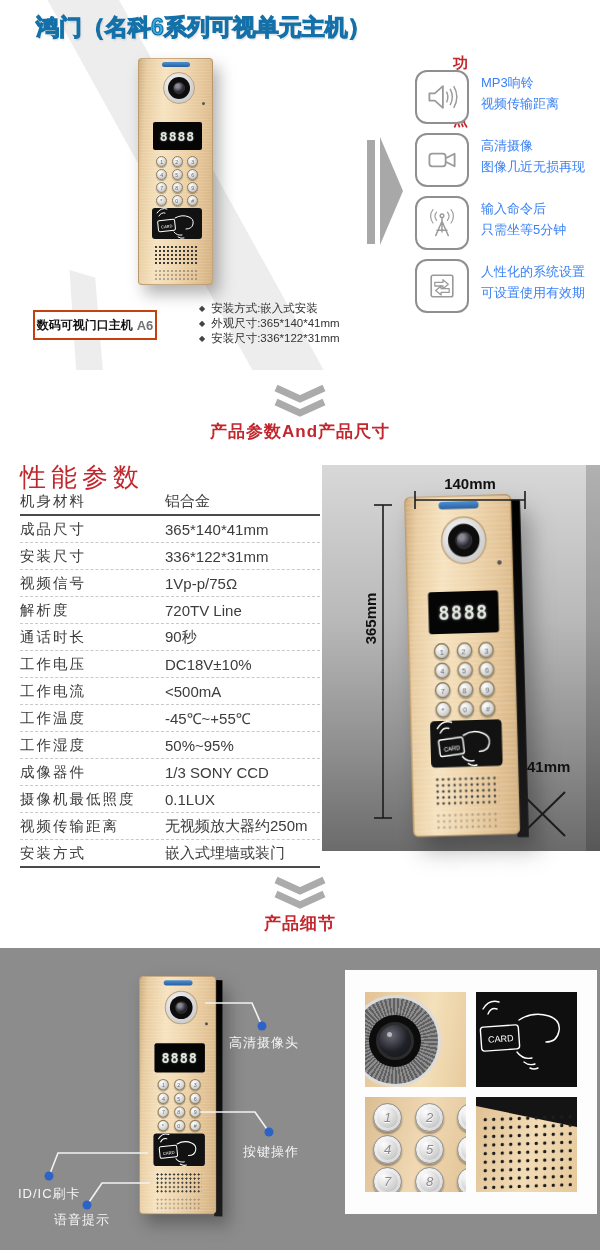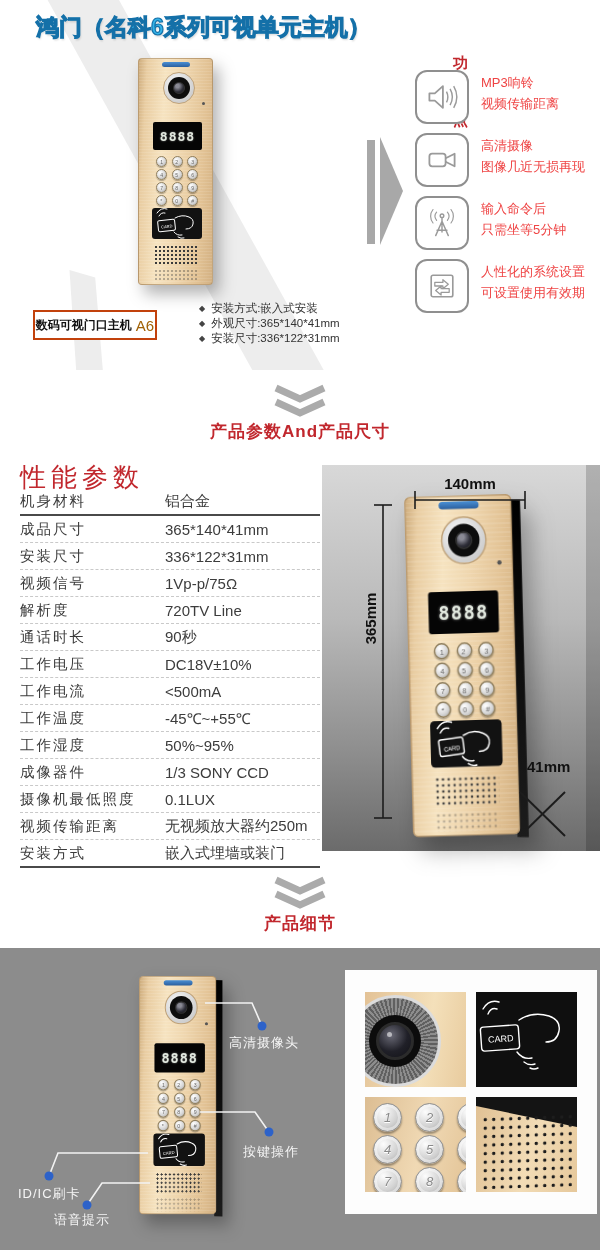--- a/index.html
+++ b/index.html
@@ -9,35 +9,35 @@
   .band{position:absolute;inset:0;background:#ededed;}
   .band1{clip-path:polygon(10% 0,25% 0,68% 100%,53% 100%);}
   .band2{clip-path:polygon(14.6% 73%,20% 75%,21.6% 100%,16% 100%);}
   #header{position:absolute;left:0;top:0;width:476px;height:370px;}
   .title{position:absolute;left:36px;top:12px;font-size:23px;font-weight:bold;
          color:#33b3e8;-webkit-text-stroke:1.2px #1470a8;letter-spacing:0;
          text-shadow:1px 2px 2px rgba(0,0,0,.15);white-space:nowrap;}
   .label-box{position:absolute;left:33px;top:310px;width:120px;height:26px;border:2px solid #c2410c;
              background:#fff;display:flex;align-items:center;justify-content:center;gap:4px;text-align:right;}
   .label-box .lbl{font-size:12px;font-weight:bold;color:#111;white-space:nowrap;}
-  .label-box .mdl{font-size:15px;font-weight:normal;color:#a16207;}
+  .label-box .mdl{font-size:13px;font-weight:bold;color:#737373;}
   .bullets{position:absolute;left:199px;top:301px;}
   .bullet-line{font-size:11.5px;color:#333;line-height:14px;white-space:nowrap;}
   .bullet-line .dia{font-size:8px;color:#444;margin-right:6px;vertical-align:1px;}
   
   .arrow-bar{position:absolute;left:367px;top:140px;width:8px;height:104px;background:#a8a8a8;}
   .arrow-tri{position:absolute;left:380px;top:137px;width:0;height:0;
              border-top:54px solid transparent;border-bottom:54px solid transparent;
              border-left:23px solid #a8a8a8;}
   
   .feat-heading{position:absolute;left:453px;top:46px;font-size:15px;font-weight:bold;color:#c1272d;letter-spacing:1px;margin-top:8px;}
   .feat-item{position:absolute;left:415px;width:185px;height:56px;}
   .feat-icon{position:absolute;left:0;top:0;width:50px;height:50px;border:2px solid #8f8f8f;
              border-radius:12px;display:flex;align-items:center;justify-content:center;background:#fff;}
-  .feat-text{position:absolute;left:66px;top:2px;font-size:13px;color:#ef4444;font-weight:500;line-height:21px;white-space:nowrap;}
+  .feat-text{position:absolute;left:66px;top:2px;font-size:13px;color:#3b82f6;font-weight:500;line-height:21px;white-space:nowrap;}
   
   .divider{position:absolute;left:0;width:600px;text-align:center;}
   .divider .chev{display:block;margin:0 auto;}
   .divider .dvl{display:block;margin-top:0;font-size:17px;font-weight:bold;color:#c1272d;letter-spacing:1px;}
   
   .specs-heading{position:absolute;left:20px;top:460px;font-size:26px;color:#c1272d;letter-spacing:5px;font-weight:500;text-align:right;}
   #specs-table{position:absolute;left:20px;top:488px;width:300px;}
   .spec-row{height:26px;display:flex;align-items:center;border-bottom:1px dashed #c9c9c9;}
   .spec-row.first,.spec-row.last{border-bottom:2px solid #4a4a4a;}
   .spec-label{width:145px;font-size:14.5px;color:#3c3c3c;letter-spacing:2px;white-space:nowrap;}

